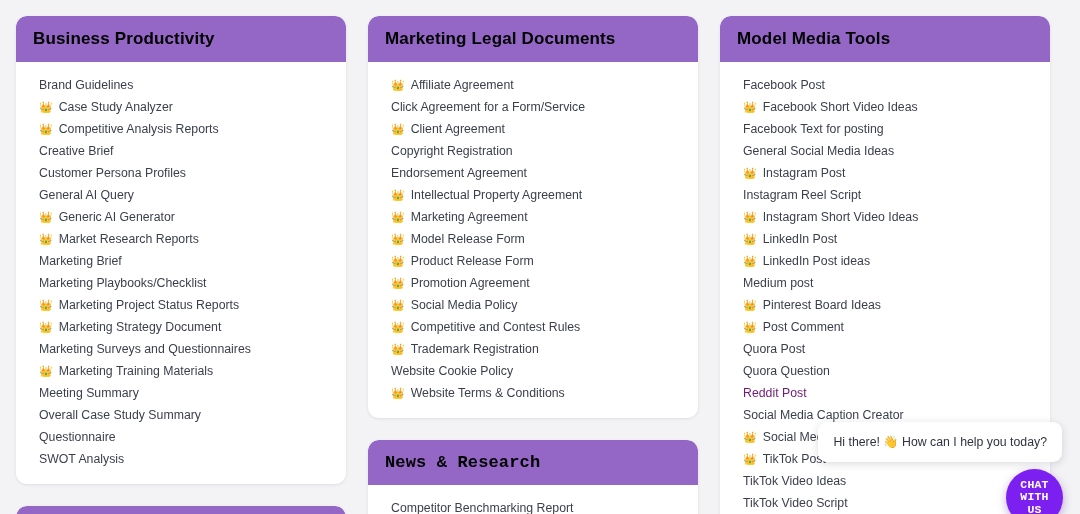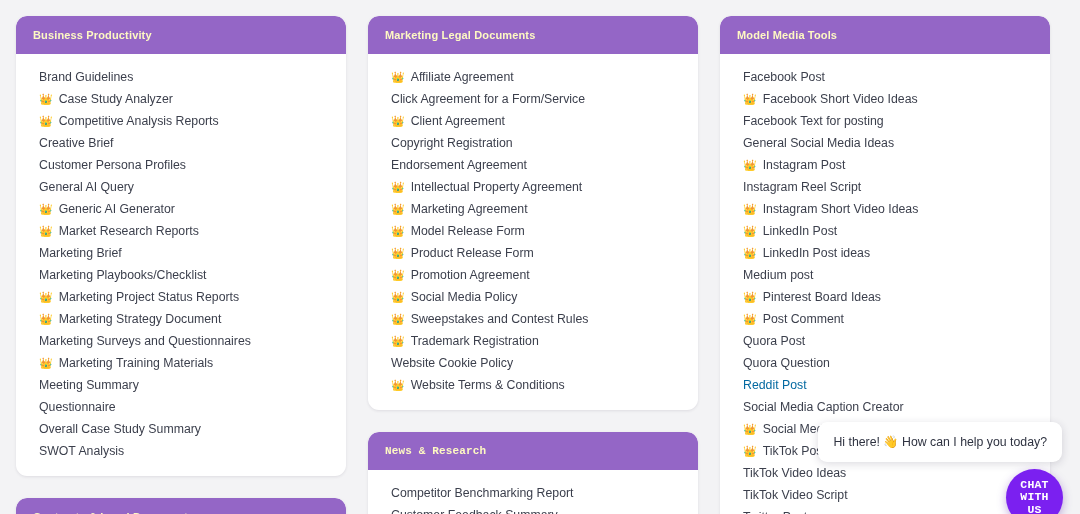--- a/index.html
+++ b/index.html
@@ -42,22 +42,22 @@
   .card {
     background: #ffffff;
     border-radius: 11px;
     box-shadow: 0 1px 3px rgba(40, 30, 60, 0.10);
     overflow: hidden;
     flex: 0 0 auto;
   }
 
   .card-header {
     background: #9466c6;
-    color: #fef9c3;
-    font-size: 11px;
+    color: #000000;
+    font-size: 17px;
     font-weight: bold;
     letter-spacing: 0.15px;
     padding: 13px 17px 13px 17px;
     border-radius: 11px 11px 0 0;
   }
 
   .card-body {
     padding: 12px 0 14px 0;
   }
 
@@ -180,24 +180,24 @@
             <span>Marketing Surveys and Questionnaires</span>
           </div>
           <div class="tool-item" style="color: rgb(59, 63, 76);">
             <span class="crown-icon">👑</span>
             <span>Marketing Training Materials</span>
           </div>
           <div class="tool-item no-crown" style="color: rgb(59, 63, 76);">
             <span>Meeting Summary</span>
           </div>
           <div class="tool-item no-crown" style="color: rgb(59, 63, 76);">
+            <span>Overall Case Study Summary</span>
+          </div>
+          <div class="tool-item no-crown" style="color: rgb(59, 63, 76);">
             <span>Questionnaire</span>
-          </div>
-          <div class="tool-item no-crown" style="color: rgb(59, 63, 76);">
-            <span>Overall Case Study Summary</span>
           </div>
           <div class="tool-item no-crown" style="color: rgb(59, 63, 76);">
             <span>SWOT Analysis</span>
           </div>
         </div>
       </div>
       <div class="card" style="background: rgb(255, 255, 255);">
         <div class="card-header" style="background: rgb(148, 102, 198);">Contracts &amp; Legal Documents</div>
       </div>
     </div>
@@ -241,21 +241,21 @@
           <div class="tool-item" style="color: rgb(59, 63, 76);">
             <span class="crown-icon">👑</span>
             <span>Promotion Agreement</span>
           </div>
           <div class="tool-item" style="color: rgb(59, 63, 76);">
             <span class="crown-icon">👑</span>
             <span>Social Media Policy</span>
           </div>
           <div class="tool-item" style="color: rgb(59, 63, 76);">
             <span class="crown-icon">👑</span>
-            <span>Sweepstakes and Contest Rules</span>
+            <span>Competitive and Contest Rules</span>
           </div>
           <div class="tool-item" style="color: rgb(59, 63, 76);">
             <span class="crown-icon">👑</span>
             <span>Trademark Registration</span>
           </div>
           <div class="tool-item no-crown" style="color: rgb(59, 63, 76);">
             <span>Website Cookie Policy</span>
           </div>
           <div class="tool-item" style="color: rgb(59, 63, 76);">
             <span class="crown-icon">👑</span>
@@ -321,21 +321,21 @@
           <div class="tool-item" style="color: rgb(59, 63, 76);">
             <span class="crown-icon">👑</span>
             <span>Post Comment</span>
           </div>
           <div class="tool-item no-crown" style="color: rgb(59, 63, 76);">
             <span>Quora Post</span>
           </div>
           <div class="tool-item no-crown" style="color: rgb(59, 63, 76);">
             <span>Quora Question</span>
           </div>
-          <div class="tool-item no-crown" style="color: #0369a1;">
+          <div class="tool-item no-crown" style="color: #701a75;">
             <span>Reddit Post</span>
           </div>
           <div class="tool-item no-crown" style="color: rgb(59, 63, 76);">
             <span>Social Media Caption Creator</span>
           </div>
           <div class="tool-item" style="color: rgb(59, 63, 76);">
             <span class="crown-icon">👑</span>
             <span>Social Media Comment Response Generator</span>
           </div>
           <div class="tool-item" style="color: rgb(59, 63, 76);">

